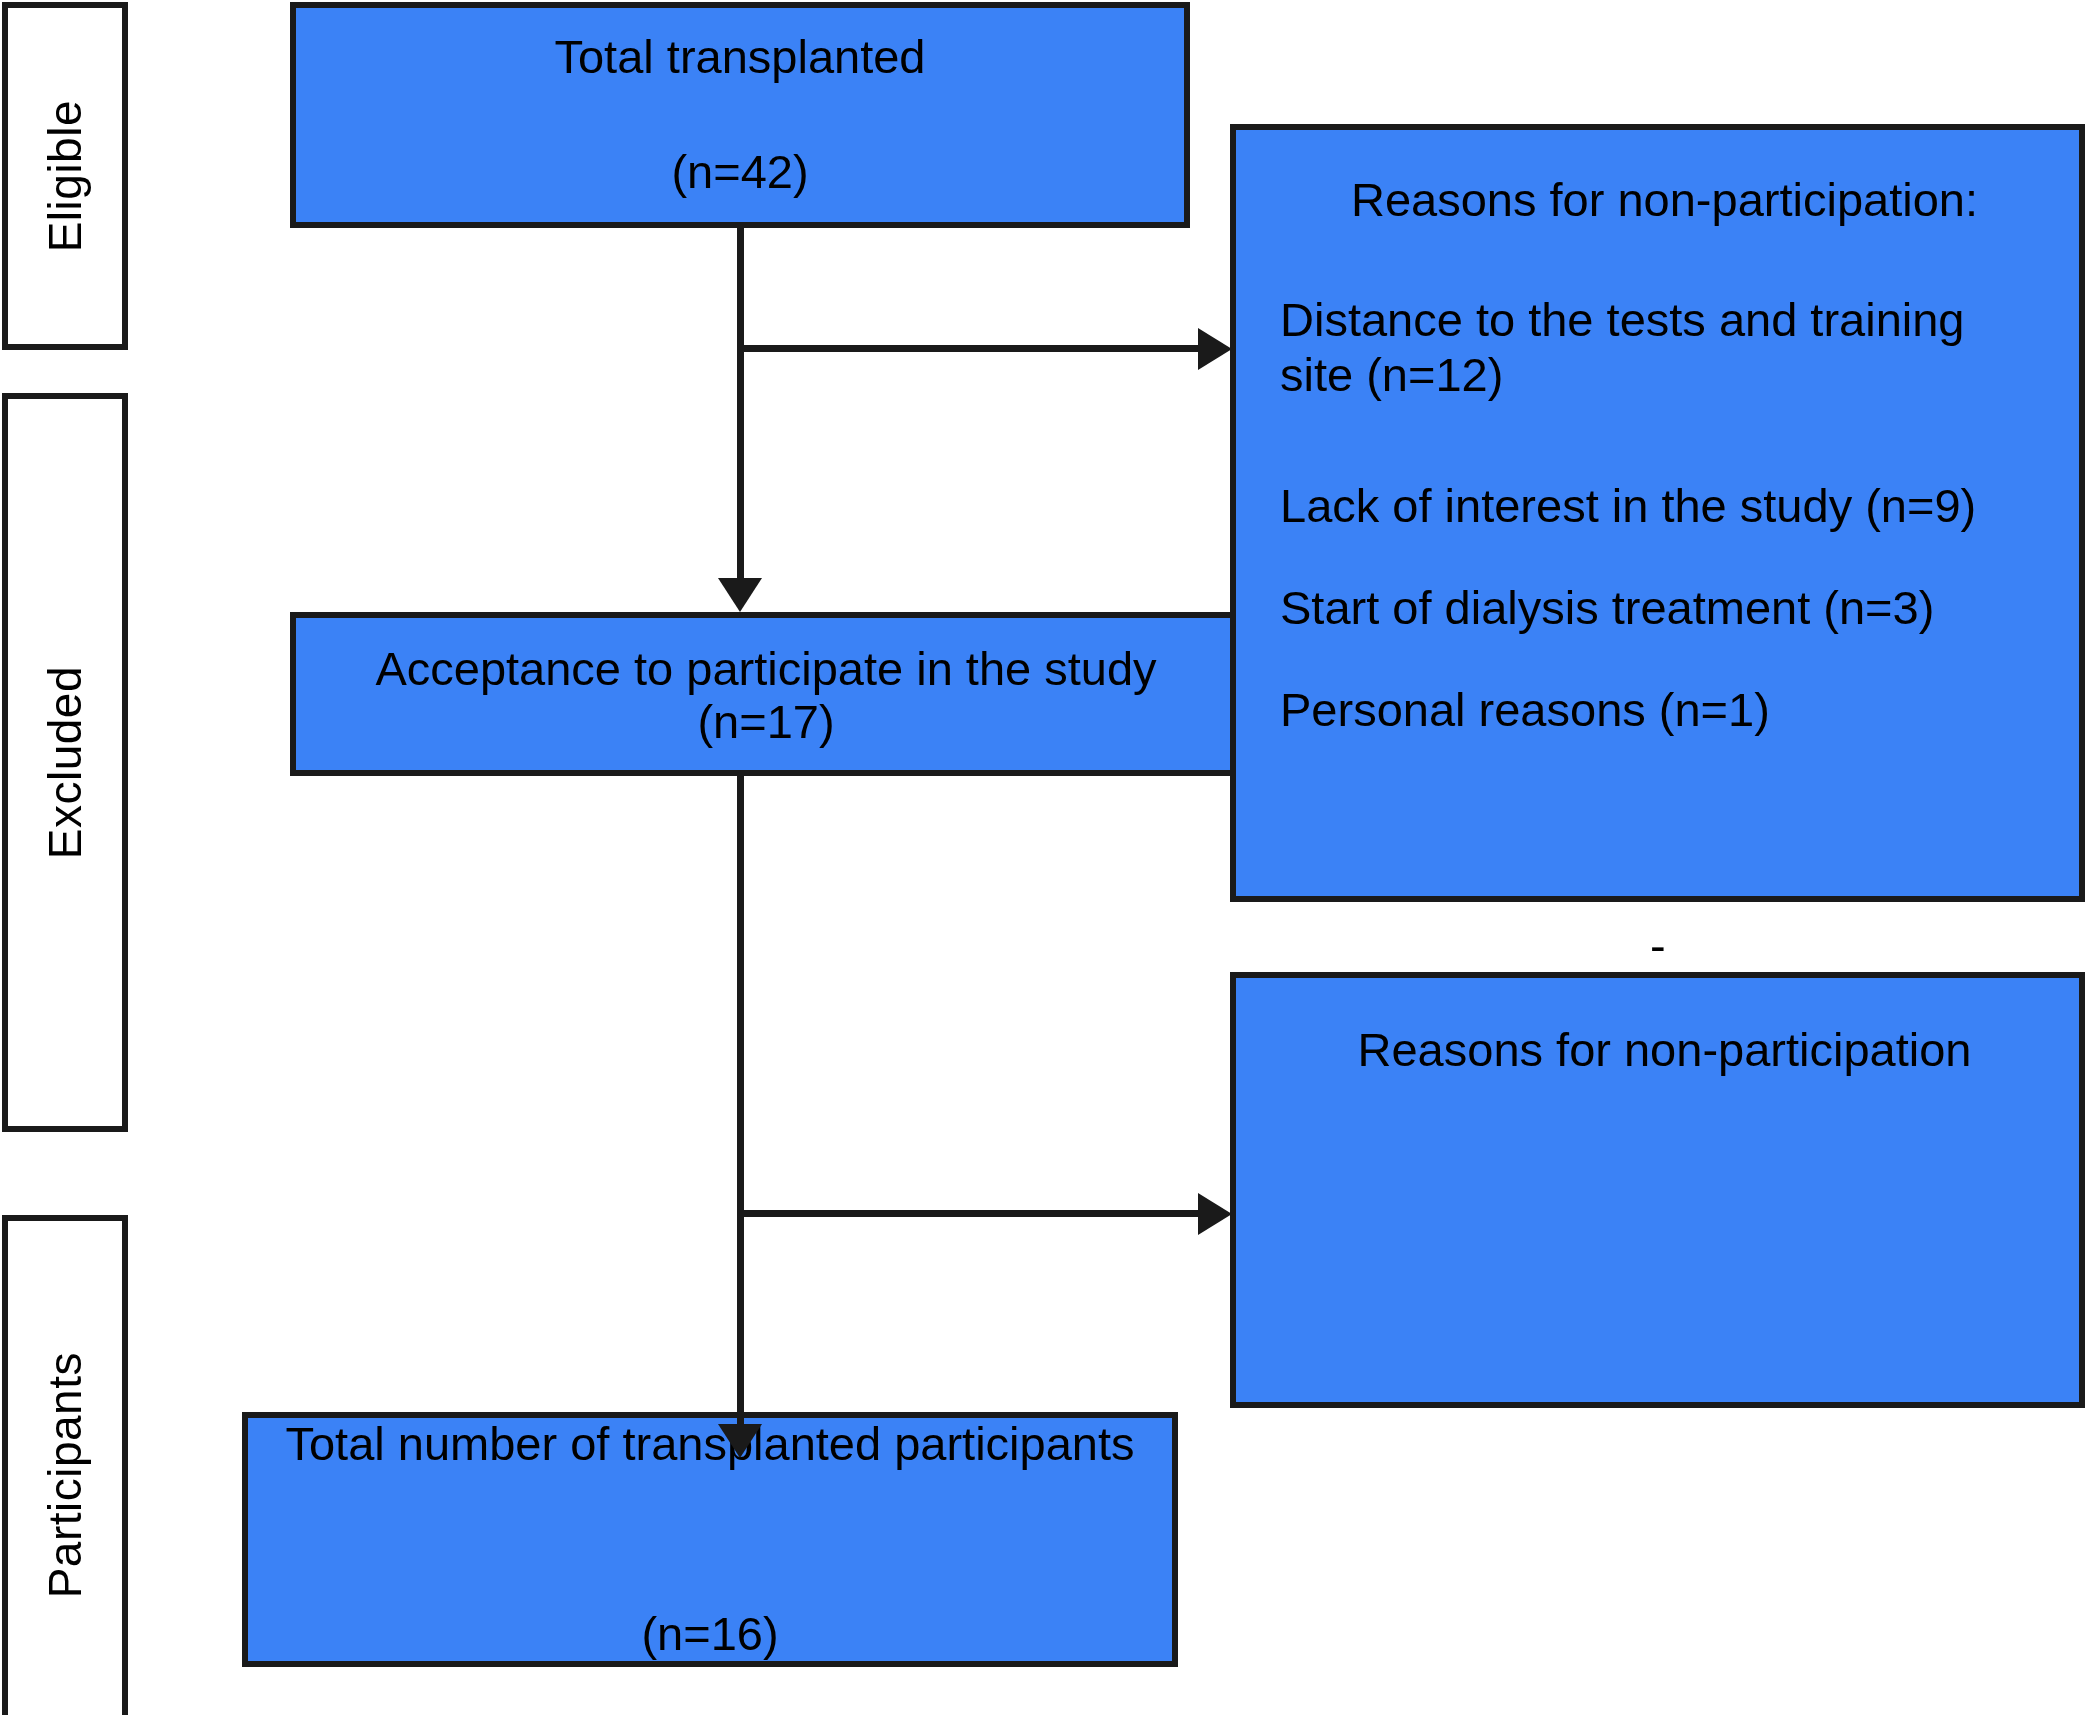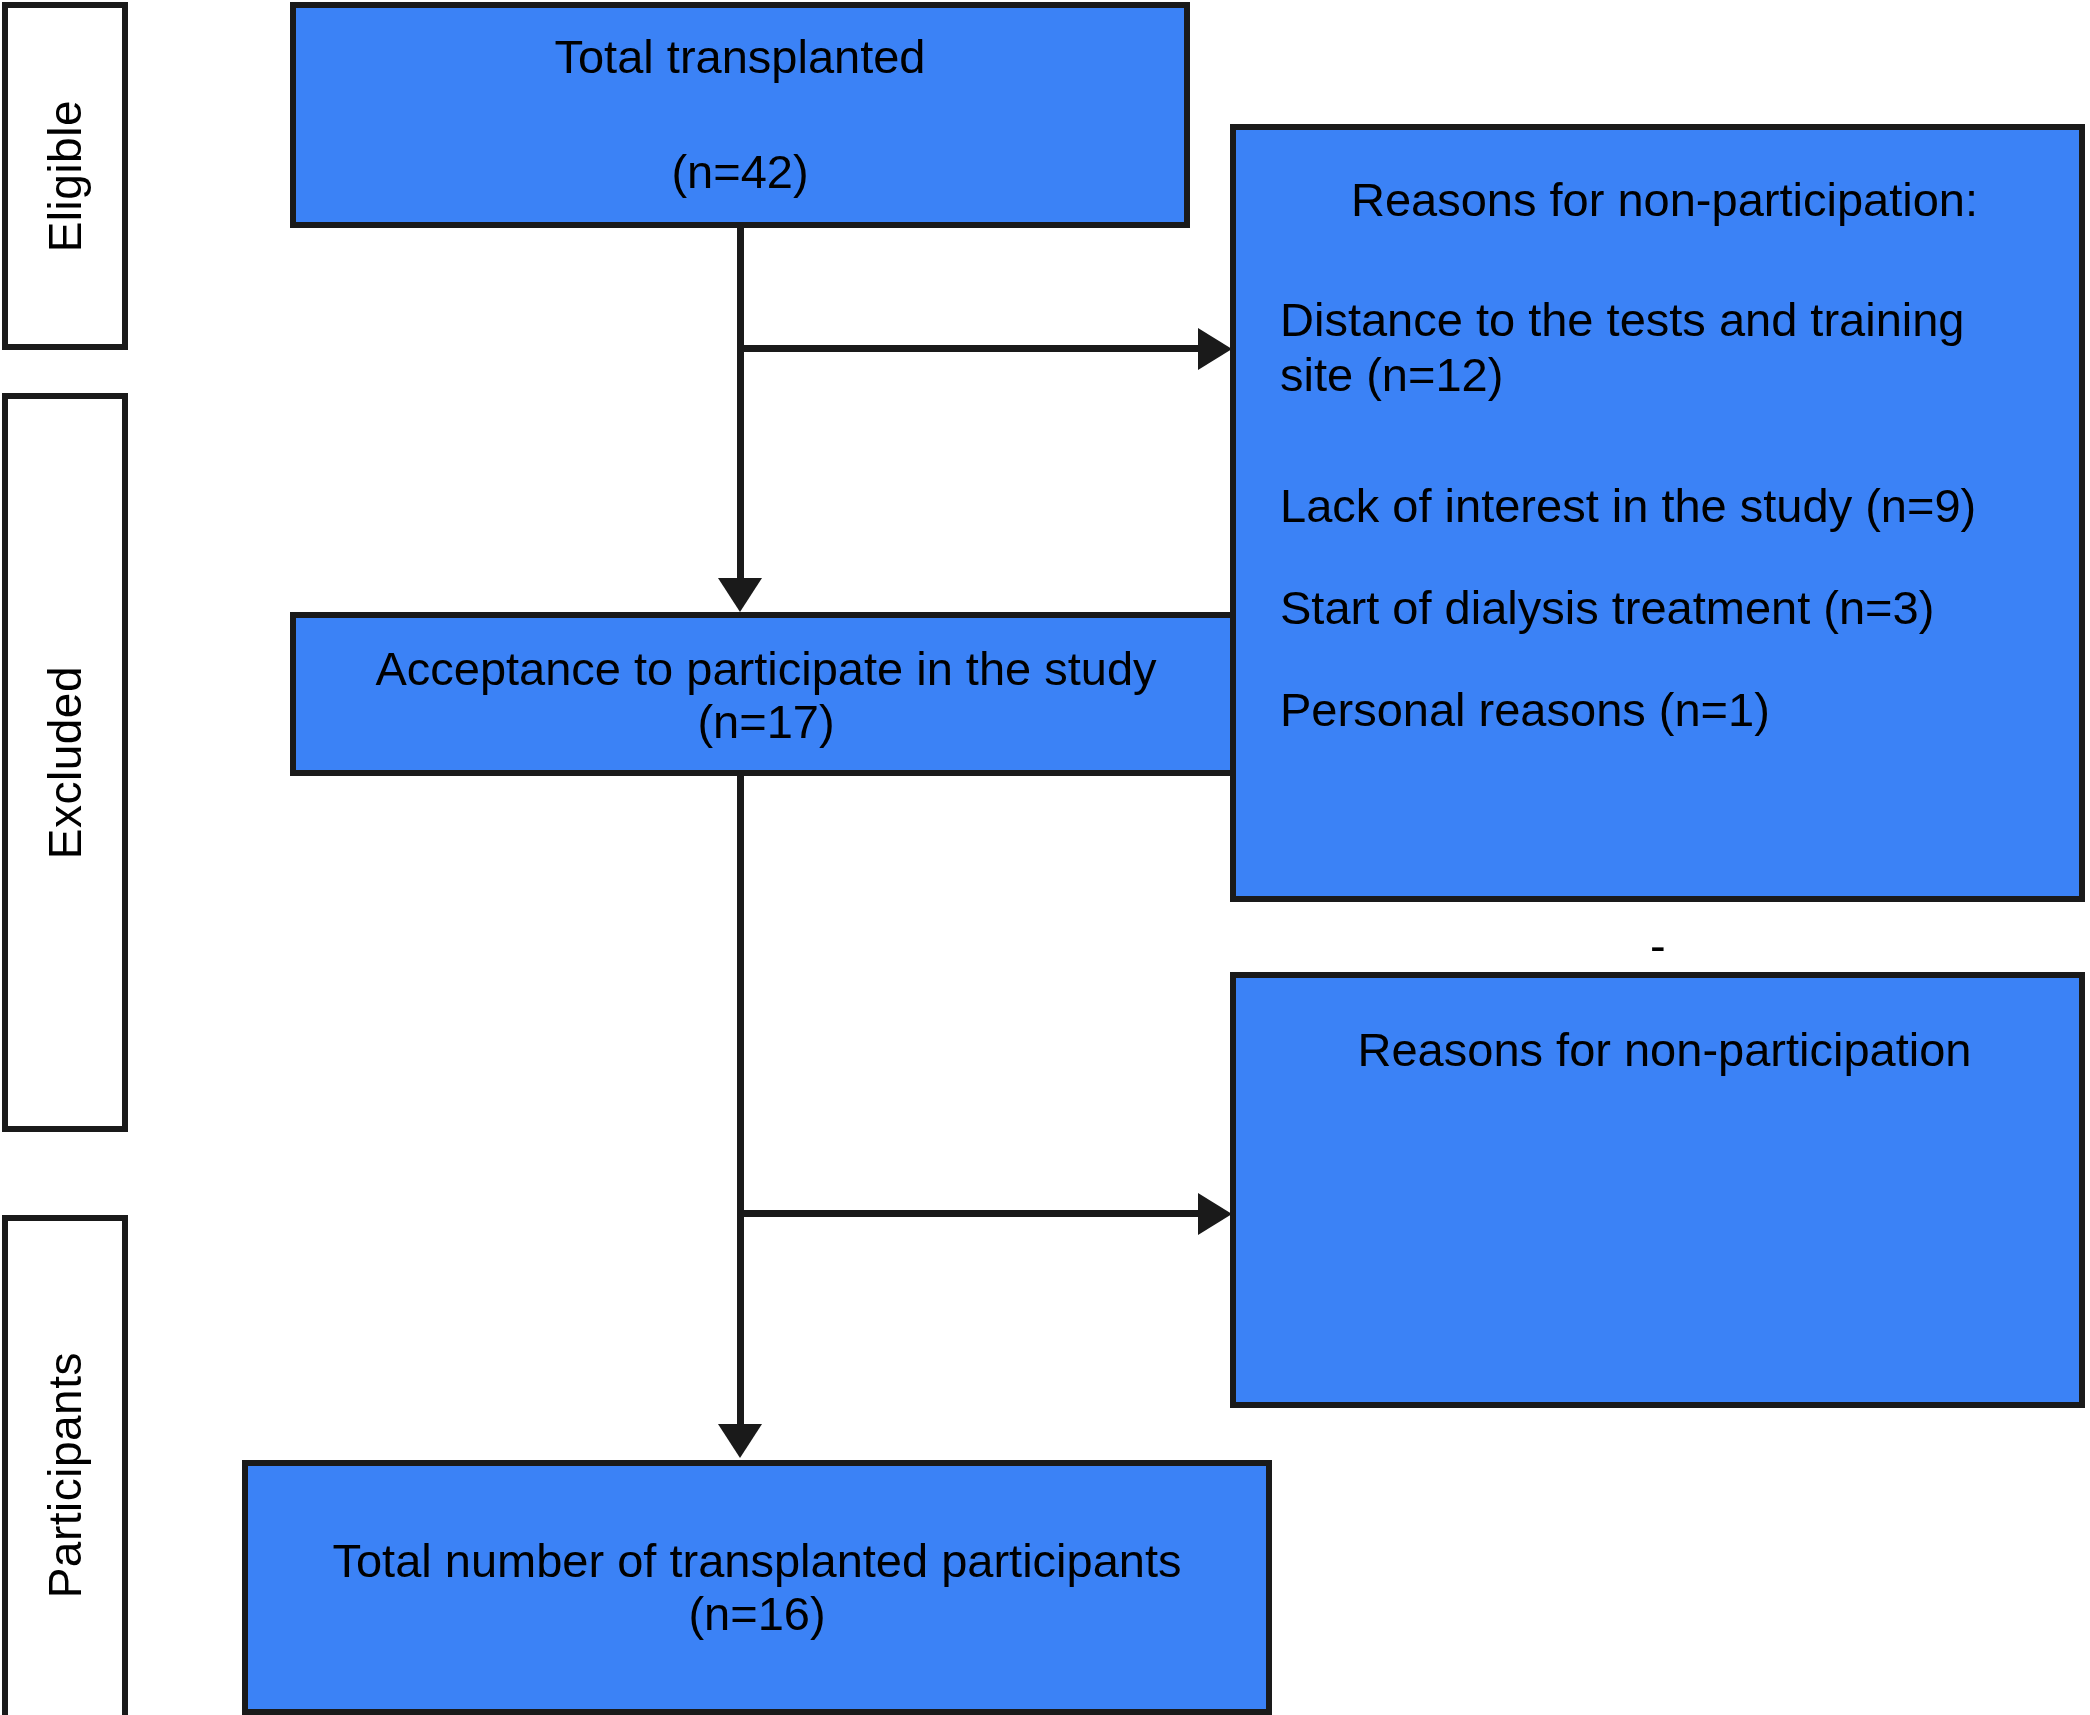--- a/index.html
+++ b/index.html
@@ -111,21 +111,21 @@
     <div class="ctext">Total transplanted</div>
     <div class="gap"></div>
     <div class="ctext">(n=42)</div>
   </div>
 
   <div class="box centered" style="left:290px; top:612px; width:952px; height:164px; padding-top:4px;">
     <div class="ctext">Acceptance to participate in the study</div>
     <div class="ctext">(n=17)</div>
   </div>
 
-  <div class="box centered" style="left:242px; top:1460px; width:1030px; height:255px;">
+  <div class="box centered" style="left:242px; top:1412px; width:936px; height:255px;justify-content:space-between;">
     <div class="ctext">Total number of transplanted participants</div>
     <div class="ctext">(n=16)</div>
   </div>
 
   <div class="box" style="left:1230px; top:124px; width:855px; height:778px;">
     <div class="rbox-inner" style="top:44px;">
       <div class="rtitle">Reasons for non-participation:</div>
     </div>
     <div class="rbox-inner" style="top:162px;">
       <div class="ritem">Distance to the tests and training site (n=12)</div>

